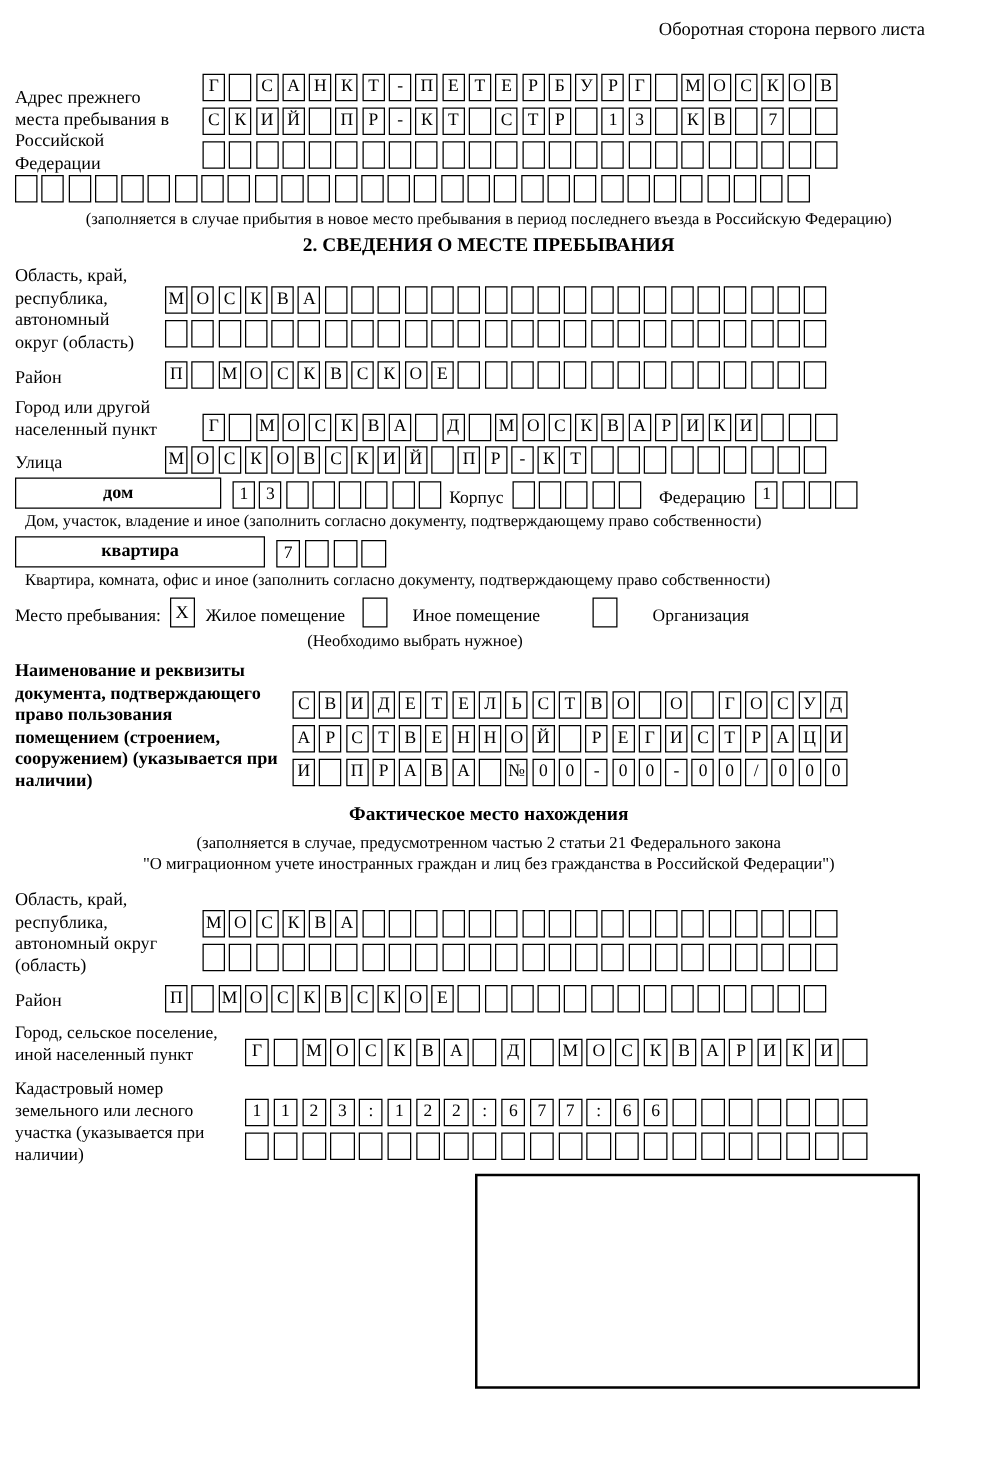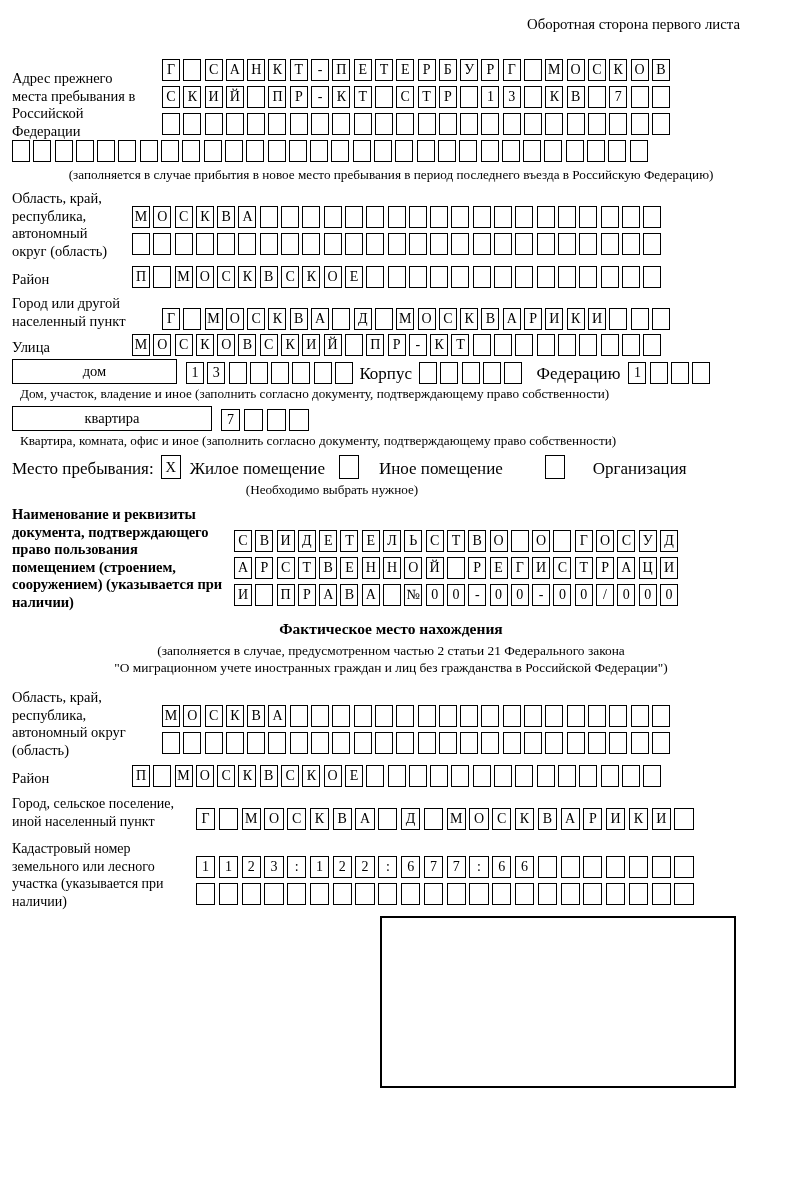--- a/index.html
+++ b/index.html
@@ -26,22 +26,22 @@
     margin-right:3.3px; display:flex; align-items:center; justify-content:center;
     font-size:14px; line-height:1;
   }
   .cell.w26 { width:19.2px; margin-right:3.6px; }
 
   .cap { font-size:13.2px; margin:2px 0 4px 8px; }
   .cap.center { text-align:center; margin-left:0; }
   .heading { text-align:center; font-weight:bold; font-size:15.5px; margin:5px 0 4px 0; }
 
   .wbox { border:1.6px solid #000; height:25px; display:flex; align-items:center;
-          justify-content:center; font-size:14.5px; }
-  .inline-label { font-size:17px; padding-top:4px; }
+          justify-content:center; font-size:14.5px;font-weight:bold; }
+  .inline-label { font-size:14px; padding-top:4px; }
   .cbox { flex:0 0 auto; width:20px; height:24px; border:1.6px solid #000;
           display:flex; align-items:center; justify-content:center; font-size:14.5px; }
 
   .choose-note { width:640px; text-align:center; font-size:13.2px; margin:3px 0 4px 0; }
   .intro-note { text-align:center; font-size:13.4px; line-height:17px; }
 
   .stamp-box { width:356px; height:172px; border:2px solid #000; margin:6px 0 0 368px; }
   .stamp-cap { width:390px; margin:4px 0 0 352px; text-align:center;
                font-size:13.6px; line-height:18px; white-space:pre-line; }
 </style>
@@ -162,20 +162,21 @@
       <div class="cell"></div>
       <div class="cell"></div>
       <div class="cell"></div>
       <div class="cell"></div>
       <div class="cell"></div>
       <div class="cell"></div>
       <div class="cell"></div>
     </div>
   <div class="cap center" style="margin-top:5px">(заполняется в случае прибытия в новое место пребывания в период последнего въезда в Российскую Федерацию)</div>
 
+  <div class="heading">2. СВЕДЕНИЯ О МЕСТЕ ПРЕБЫВАНИЯ</div>
 
   <div class="frow">
     <div class="flabel lw120">Область, край, республика, автономный округ (область)</div>
     <div>
       <div class="cells mb">
           <div class="cell">М</div>
           <div class="cell">О</div>
           <div class="cell">С</div>
           <div class="cell">К</div>
           <div class="cell">В</div>

